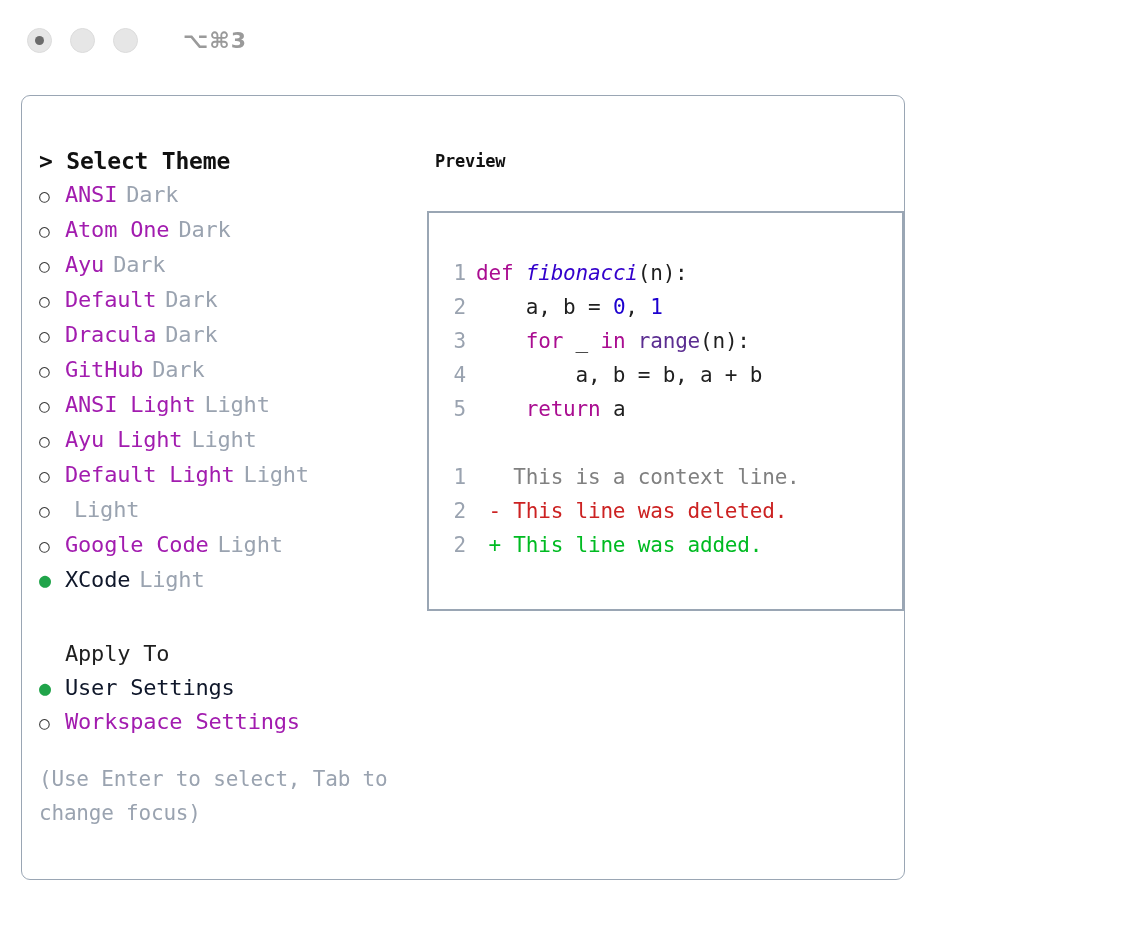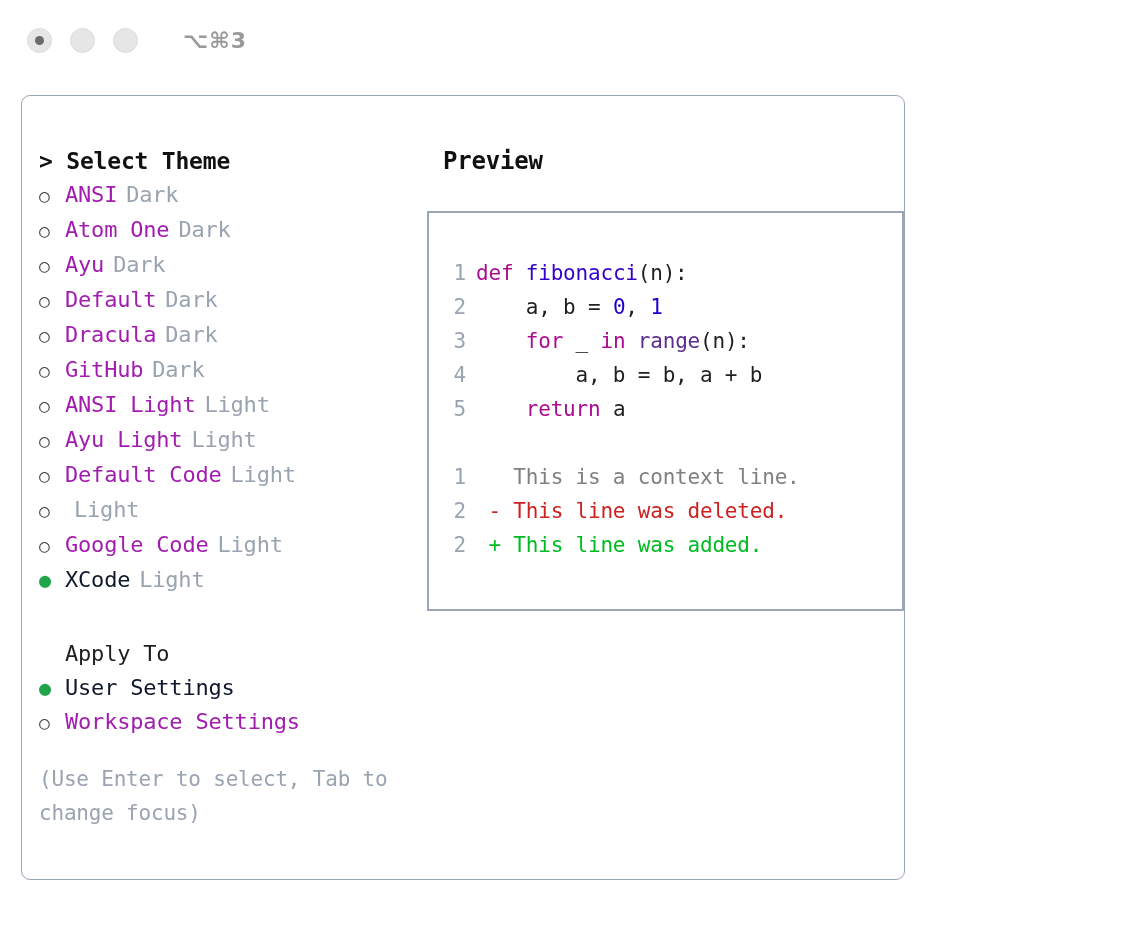--- a/index.html
+++ b/index.html
@@ -139,26 +139,26 @@
     max-width: 400px;
   }
 
   
   .right-col {
     padding: 48px 0 0 0;
     box-sizing: border-box;
     flex: 1;
   }
   .preview-title {
-    font-size: 24px;
+    font-size: 17px;
     font-weight: 700;
     color: #111111;
     line-height: 34px;
     letter-spacing: -0.2px;
-    margin-left: 16px;
+    margin-left: 8px;
   }
   .preview-box {
     margin-top: 33px;
     width: 477px;
     height: 400px;
     border: 2px solid #9aa6b4;
     box-sizing: border-box;
     background: #ffffff;
     padding: 43px 0 0 0;
   }
@@ -175,21 +175,21 @@
     text-align: right;
     color: #9aa3b0;
     padding-right: 10px;
     box-sizing: border-box;
   }
   .code-text { white-space: pre; }
   .blank-line { height: 34px; }
 
   
   .tok-kw      { color: #aa0d91; }
-  .tok-fn      { color: #3300cc; }
+  .tok-fn      { color: #3300cc; font-style: italic; }
   .tok-plain   { color: #1f1f1f; }
   .tok-num     { color: #1c00cf; }
   .tok-builtin { color: #5b2d91; }
   .tok-ctx     { color: #808080; }
   .tok-del     { color: #cc2222; }
   .tok-add     { color: #00bb22; }
 </style>
 </head>
 <body>
 
@@ -211,21 +211,21 @@
       <div class="list-header">&gt; Select Theme</div>
       <div id="theme-list">
           <div class="opt-row"><span class="opt-marker">○</span><span class="opt-label">ANSI</span><span class="opt-meta">Dark</span></div>
           <div class="opt-row"><span class="opt-marker">○</span><span class="opt-label">Atom One</span><span class="opt-meta">Dark</span></div>
           <div class="opt-row"><span class="opt-marker">○</span><span class="opt-label">Ayu</span><span class="opt-meta">Dark</span></div>
           <div class="opt-row"><span class="opt-marker">○</span><span class="opt-label">Default</span><span class="opt-meta">Dark</span></div>
           <div class="opt-row"><span class="opt-marker">○</span><span class="opt-label">Dracula</span><span class="opt-meta">Dark</span></div>
           <div class="opt-row"><span class="opt-marker">○</span><span class="opt-label">GitHub</span><span class="opt-meta">Dark</span></div>
           <div class="opt-row"><span class="opt-marker">○</span><span class="opt-label">ANSI Light</span><span class="opt-meta">Light</span></div>
           <div class="opt-row"><span class="opt-marker">○</span><span class="opt-label">Ayu Light</span><span class="opt-meta">Light</span></div>
-          <div class="opt-row"><span class="opt-marker">○</span><span class="opt-label">Default Code</span><span class="opt-meta">Light</span></div>
+          <div class="opt-row"><span class="opt-marker">○</span><span class="opt-label">Default Light</span><span class="opt-meta">Light</span></div>
           <div class="opt-row"><span class="opt-marker">○</span><span class="opt-meta">Light</span></div>
           <div class="opt-row"><span class="opt-marker">○</span><span class="opt-label">Google Code</span><span class="opt-meta">Light</span></div>
           <div class="opt-row selected"><span class="opt-marker sel">●</span><span class="opt-label">XCode</span><span class="opt-meta">Light</span></div>
         </div>
 
       <div class="section-gap"></div>
 
       <div class="apply-header">Apply To</div>
       <div id="apply-list">
           <div class="opt-row selected"><span class="opt-marker sel">●</span><span class="opt-label">User Settings</span></div>

